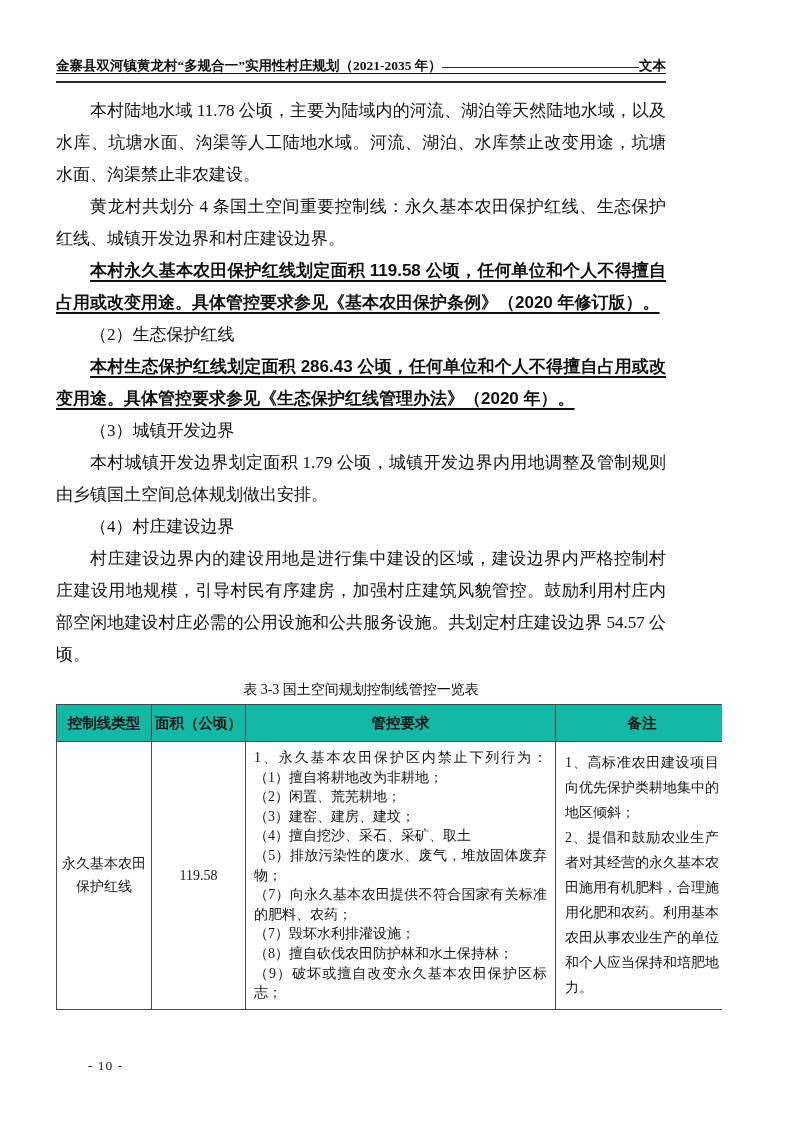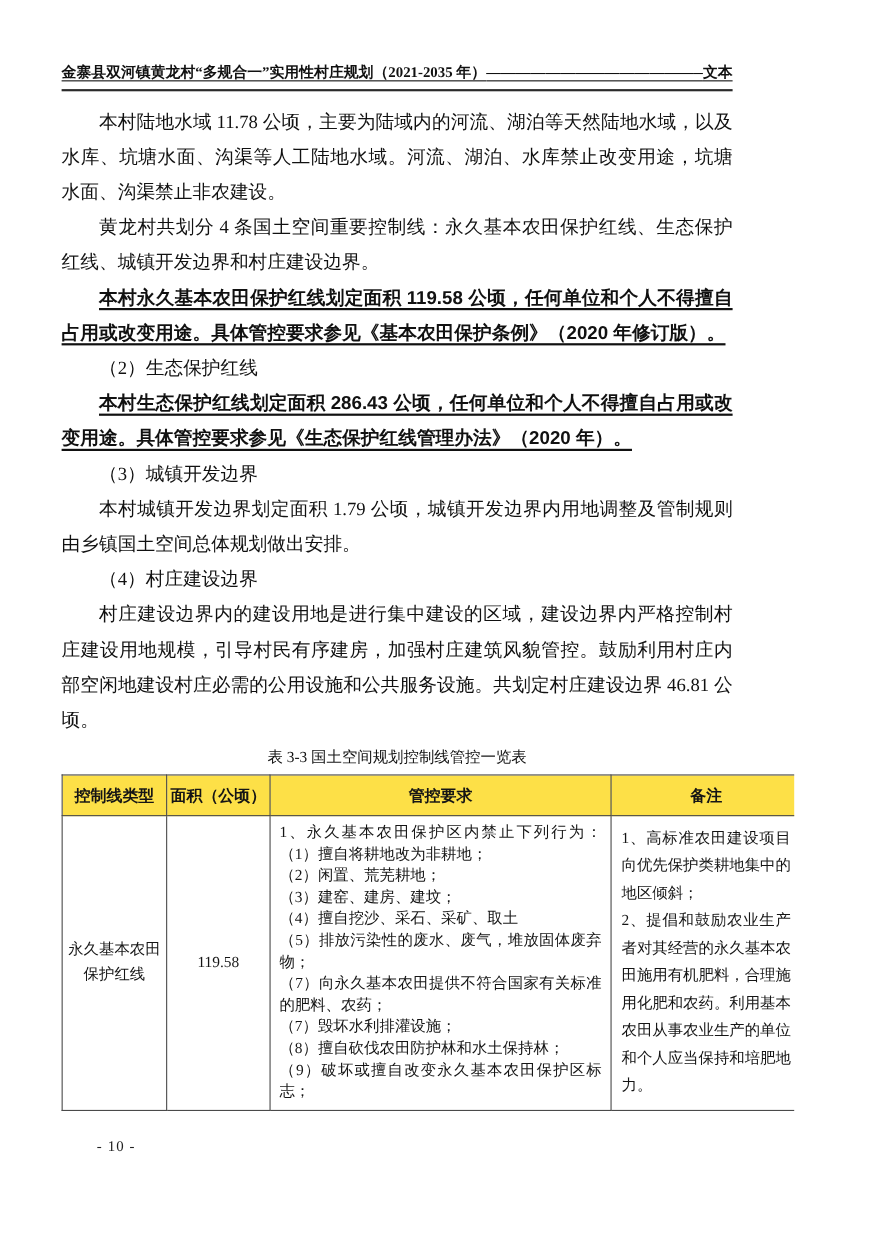--- a/index.html
+++ b/index.html
@@ -36,30 +36,30 @@
   }
 
   
   .table-caption { margin-top:8px; text-align:center; font-size:14px; line-height:22px; }
   table.control-table {
     width:672px; margin:3px auto 0; border-collapse:collapse;
     table-layout:fixed; font-size:14px; color:#151515;
   }
   .control-table th {
     font-family:"Liberation Sans","DejaVu Sans",sans-serif; font-weight:bold;
-    background:#fde047; border:1px solid #4a4a4a;
+    background:#14b8a6; border:1px solid #4a4a4a;
     height:37px; text-align:center; font-size:14.5px;
   }
   .control-table td { border:1px solid #4a4a4a; vertical-align:middle; }
   td.cell-center { text-align:center; padding:4px; line-height:23px; }
   td.cell-req { padding:6px 8px; line-height:19.6px; text-align:justify; }
   td.cell-rem { padding:6px 9px; line-height:25px; text-align:justify; }
 
   
-  .page-footer { position:absolute; left:88px; top:1034px; font-size:13.5px; letter-spacing:1px; color:#222;font-family:Liberation Serif, serif; }
+  .page-footer { position:absolute; left:88px; top:1058px; font-size:13.5px; letter-spacing:1px; color:#222;font-family:Liberation Serif, serif; }
 </style>
 </head>
 <body>
 
 <div class="page">
 
   <div class="page-header">
     <div class="header-row">
       <span class="u">金寨县双河镇黄龙村“多规合一”实用性村庄规划（2021-2035 年）</span>
       <span class="u header-dashes">—————————————————————</span>
@@ -69,21 +69,21 @@
 
   <div class="doc-body">
     <p class="para">本村陆地水域 11.78 公顷，主要为陆域内的河流、湖泊等天然陆地水域，以及水库、坑塘水面、沟渠等人工陆地水域。河流、湖泊、水库禁止改变用途，坑塘水面、沟渠禁止非农建设。</p>
     <p class="para">黄龙村共划分 4 条国土空间重要控制线：永久基本农田保护红线、生态保护红线、城镇开发边界和村庄建设边界。</p>
     <p class="bold-underline">本村永久基本农田保护红线划定面积 119.58 公顷，任何单位和个人不得擅自占用或改变用途。具体管控要求参见《基本农田保护条例》（2020 年修订版）。</p>
     <p class="subhead">（2）生态保护红线</p>
     <p class="bold-underline">本村生态保护红线划定面积 286.43 公顷，任何单位和个人不得擅自占用或改变用途。具体管控要求参见《生态保护红线管理办法》（2020 年）。</p>
     <p class="subhead">（3）城镇开发边界</p>
     <p class="para">本村城镇开发边界划定面积 1.79 公顷，城镇开发边界内用地调整及管制规则由乡镇国土空间总体规划做出安排。</p>
     <p class="subhead">（4）村庄建设边界</p>
-    <p class="para">村庄建设边界内的建设用地是进行集中建设的区域，建设边界内严格控制村庄建设用地规模，引导村民有序建房，加强村庄建筑风貌管控。鼓励利用村庄内部空闲地建设村庄必需的公用设施和公共服务设施。共划定村庄建设边界 46.81 公顷。</p>
+    <p class="para">村庄建设边界内的建设用地是进行集中建设的区域，建设边界内严格控制村庄建设用地规模，引导村民有序建房，加强村庄建筑风貌管控。鼓励利用村庄内部空闲地建设村庄必需的公用设施和公共服务设施。共划定村庄建设边界 54.57 公顷。</p>
   </div>
 
   <div class="table-caption">表 3-3 国土空间规划控制线管控一览表</div>
 
   <table class="control-table">
     <colgroup>
       <col style="width:95px">
       <col style="width:94px">
       <col style="width:310px">
       <col style="width:173px">

